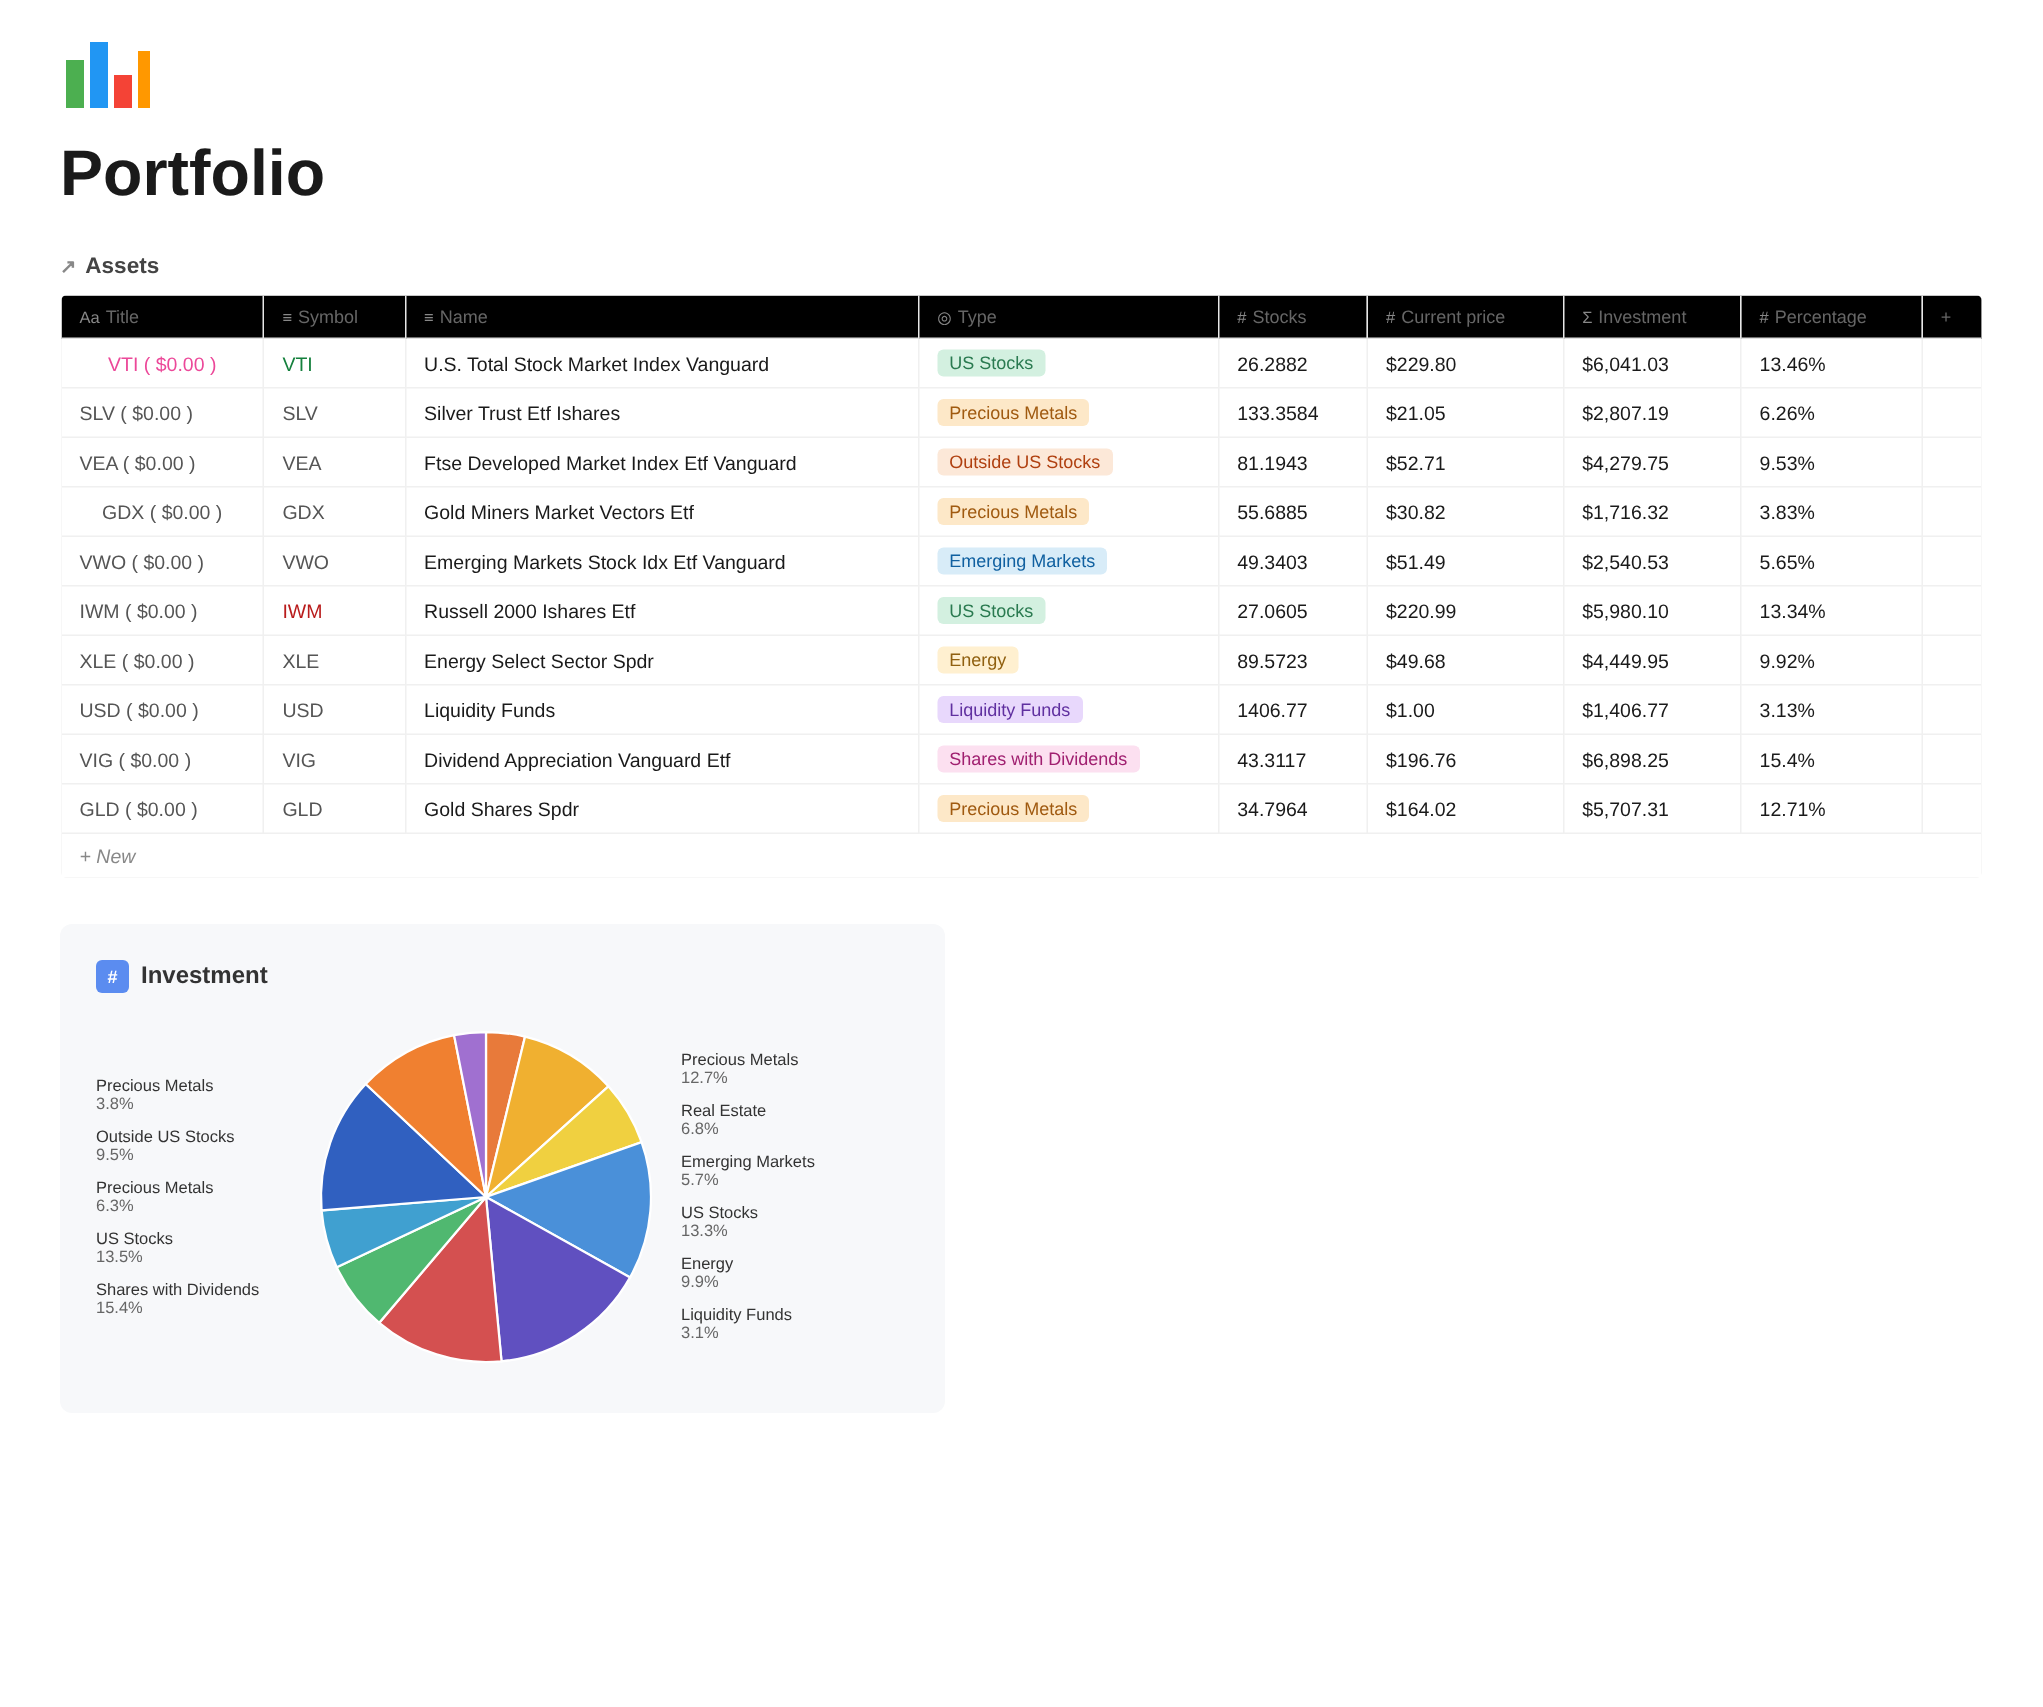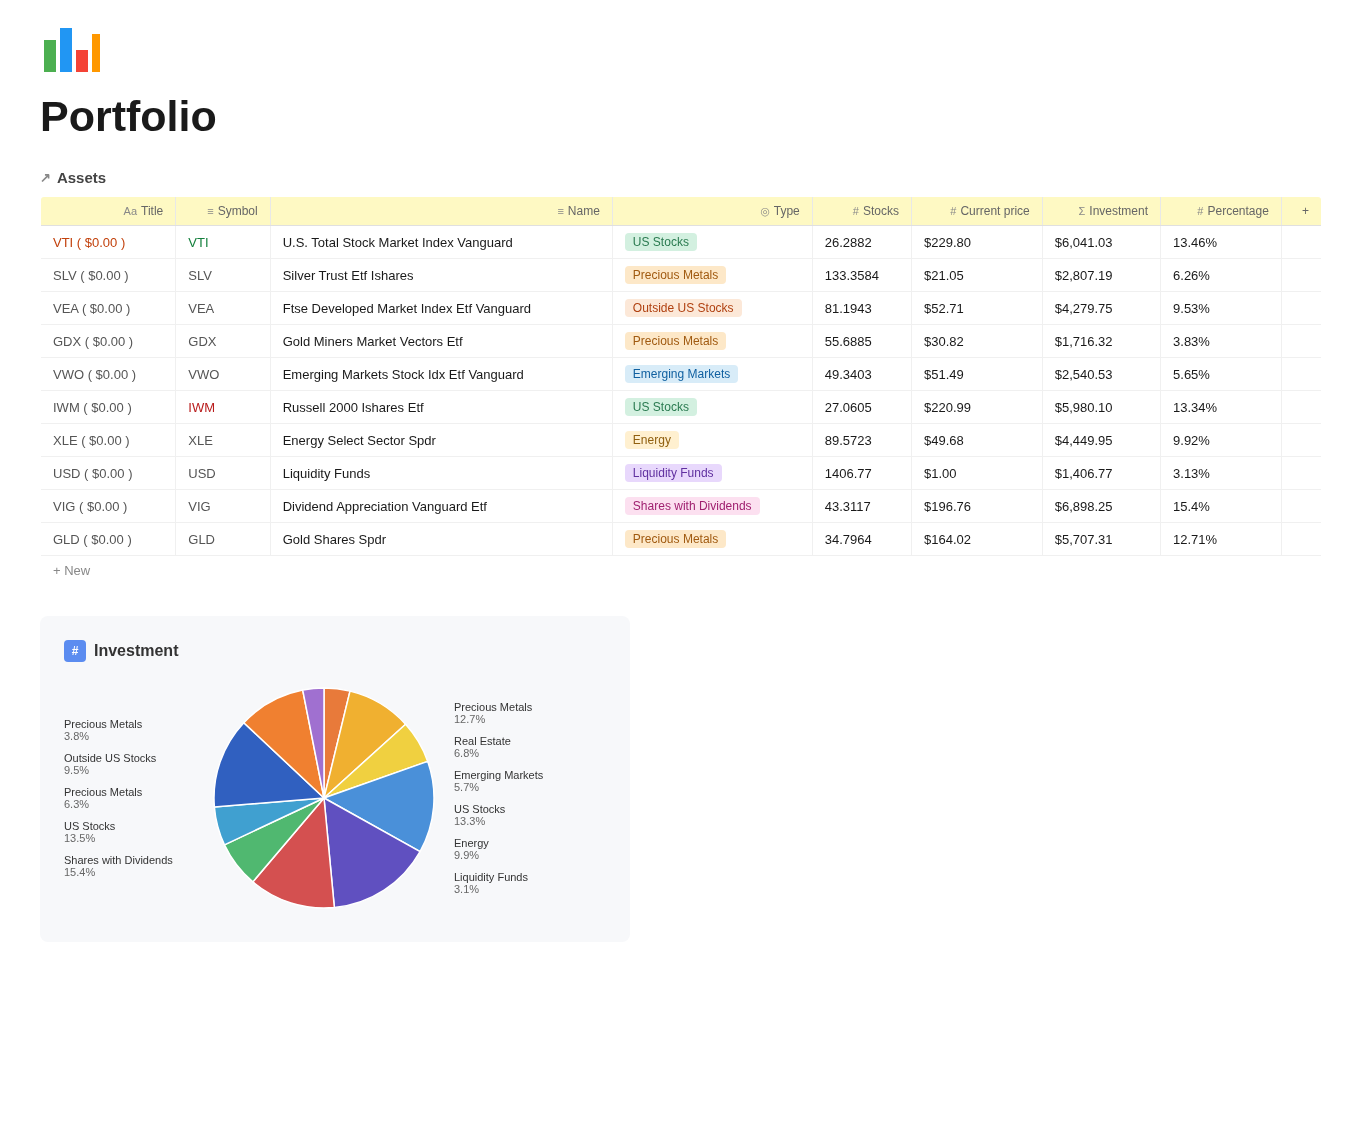--- a/index.html
+++ b/index.html
@@ -5,25 +5,25 @@
     * { box-sizing: border-box; margin: 0; padding: 0; }
     body { font-family: -apple-system, BlinkMacSystemFont, 'Segoe UI', sans-serif; background: #fff; color: #1a1a1a; font-size: 14px; padding: 20px 40px; }
 
     .app-icon { width: 60px; height: 60px; margin-bottom: 12px; }
     .page-title { font-size: 43px; font-weight: 700; margin-bottom: 28px; }
 
     .section-header { display: flex; align-items: center; gap: 6px; font-weight: 600; font-size: 15px; margin-bottom: 10px; color: #444; }
     .section-icon { color: #888; font-size: 13px; }
 
     .assets-table { width: 100%; border-collapse: collapse; border: 1px solid #e0e0e0; border-radius: 4px; overflow: hidden; margin-bottom: 30px; }
-    .assets-table th { background: #fef9c3; text-align: right; padding: 7px 12px; font-weight: 500; font-size: 12px; color: #666; border-bottom: 1px solid #e0e0e0; border-right: 1px solid #e8e8e8; white-space: nowrap; }
+    .assets-table th { background: #000000; text-align: left; padding: 7px 12px; font-weight: 500; font-size: 12px; color: #666; border-bottom: 1px solid #e0e0e0; border-right: 1px solid #e8e8e8; white-space: nowrap; }
     .assets-table th:last-child { border-right: none; }
     .assets-table td { padding: 7px 12px; border-bottom: 1px solid #f0f0f0; border-right: 1px solid #f0f0f0; font-size: 13px; white-space: nowrap; }
     .assets-table td:last-child { border-right: none; }
-    .assets-table tr:last-child td { border-bottom: none; }
+    .assets-table tr:last-child td { border-bottom: none; font-style: italic; }
 
     .col-icon { color: #888; margin-right: 4px; font-size: 11px; }
 
     .badge { display: inline-block; padding: 2px 8px; border-radius: 4px; font-size: 12px; font-weight: 500; }
     .badge-us-stocks { background: #d3f0e0; color: #2a7a50; }
     .badge-precious-metals { background: #fde8c8; color: #a05a10; }
     .badge-outside-us { background: #fce8d8; color: #b04010; }
     .badge-real-estate { background: #fde0e8; color: #a03050; }
     .badge-emerging-markets { background: #d8ecf8; color: #1060a0; }
     .badge-energy { background: #fff0d0; color: #906010; }
@@ -78,21 +78,21 @@
         <th><span class="col-icon">◎</span>Type</th>
         <th><span class="col-icon">#</span>Stocks</th>
         <th><span class="col-icon">#</span>Current price</th>
         <th><span class="col-icon">Σ</span>Investment</th>
         <th><span class="col-icon">#</span>Percentage</th>
         <th style="cursor: pointer;">+</th>
       </tr>
   </thead>
   <tbody id="table-body">
   <tr>
-        <td style="color:#c2410c;font-weight:500;">VTI ( $0.00 )</td>
+        <td style="color:#ec4899;font-weight:500;text-align:center;">VTI ( $0.00 )</td>
         <td style="color:#15803d;">VTI</td>
         <td>U.S. Total Stock Market Index Vanguard</td>
         <td><span class="badge badge-us-stocks">US Stocks</span></td>
         <td>26.2882</td>
         <td>$229.80</td>
         <td>$6,041.03</td>
         <td>13.46%</td>
         <td></td>
       </tr>
       <tr>
@@ -111,21 +111,21 @@
         <td style="color:#555;">VEA</td>
         <td>Ftse Developed Market Index Etf Vanguard</td>
         <td><span class="badge badge-outside-us">Outside US Stocks</span></td>
         <td>81.1943</td>
         <td>$52.71</td>
         <td>$4,279.75</td>
         <td>9.53%</td>
         <td></td>
       </tr>
       <tr>
-        <td style="color:#555;font-weight:500;">GDX ( $0.00 )</td>
+        <td style="color:#555;font-weight:500;text-align:center;">GDX ( $0.00 )</td>
         <td style="color:#555;">GDX</td>
         <td>Gold Miners Market Vectors Etf</td>
         <td><span class="badge badge-precious-metals">Precious Metals</span></td>
         <td>55.6885</td>
         <td>$30.82</td>
         <td>$1,716.32</td>
         <td>3.83%</td>
         <td></td>
       </tr>
       <tr>

